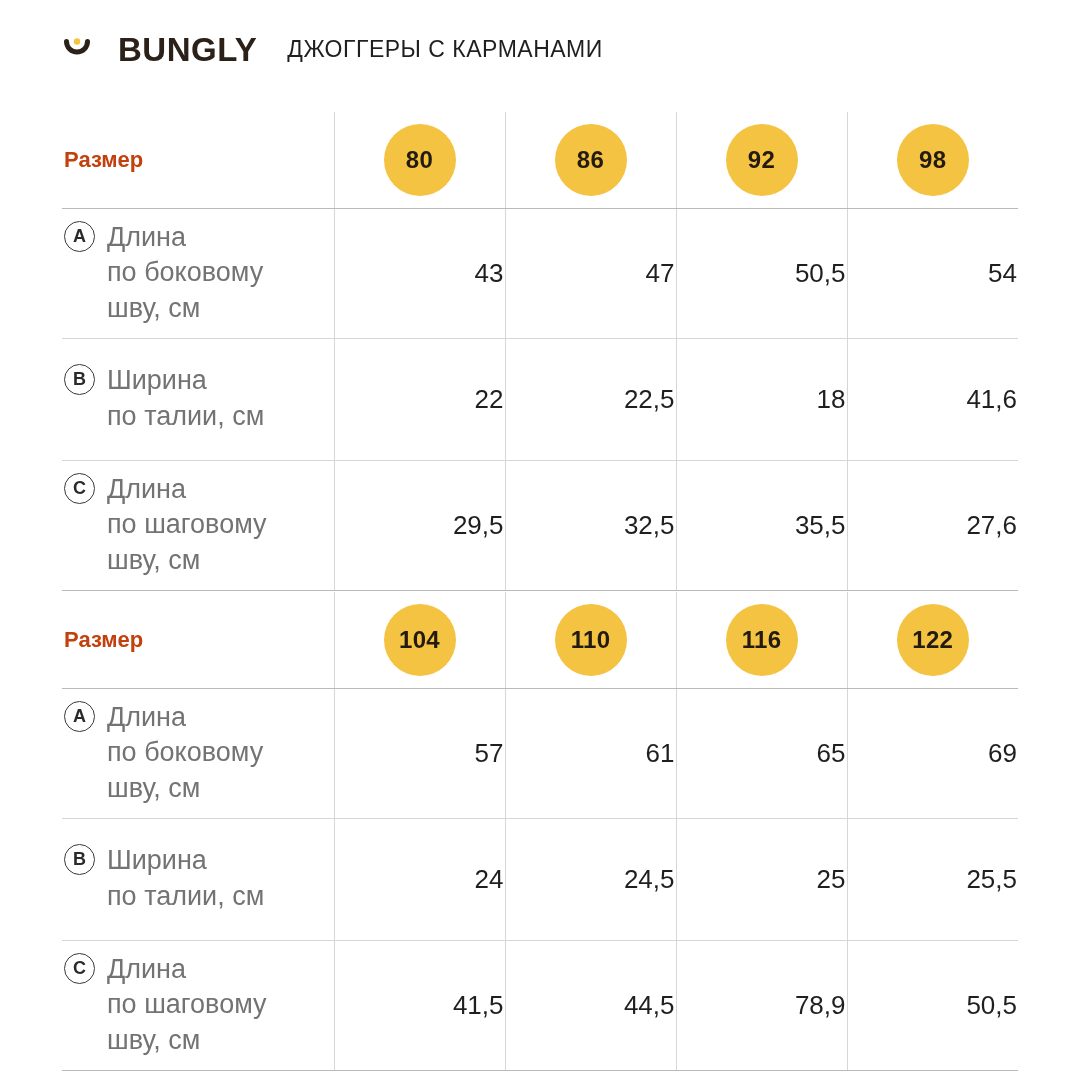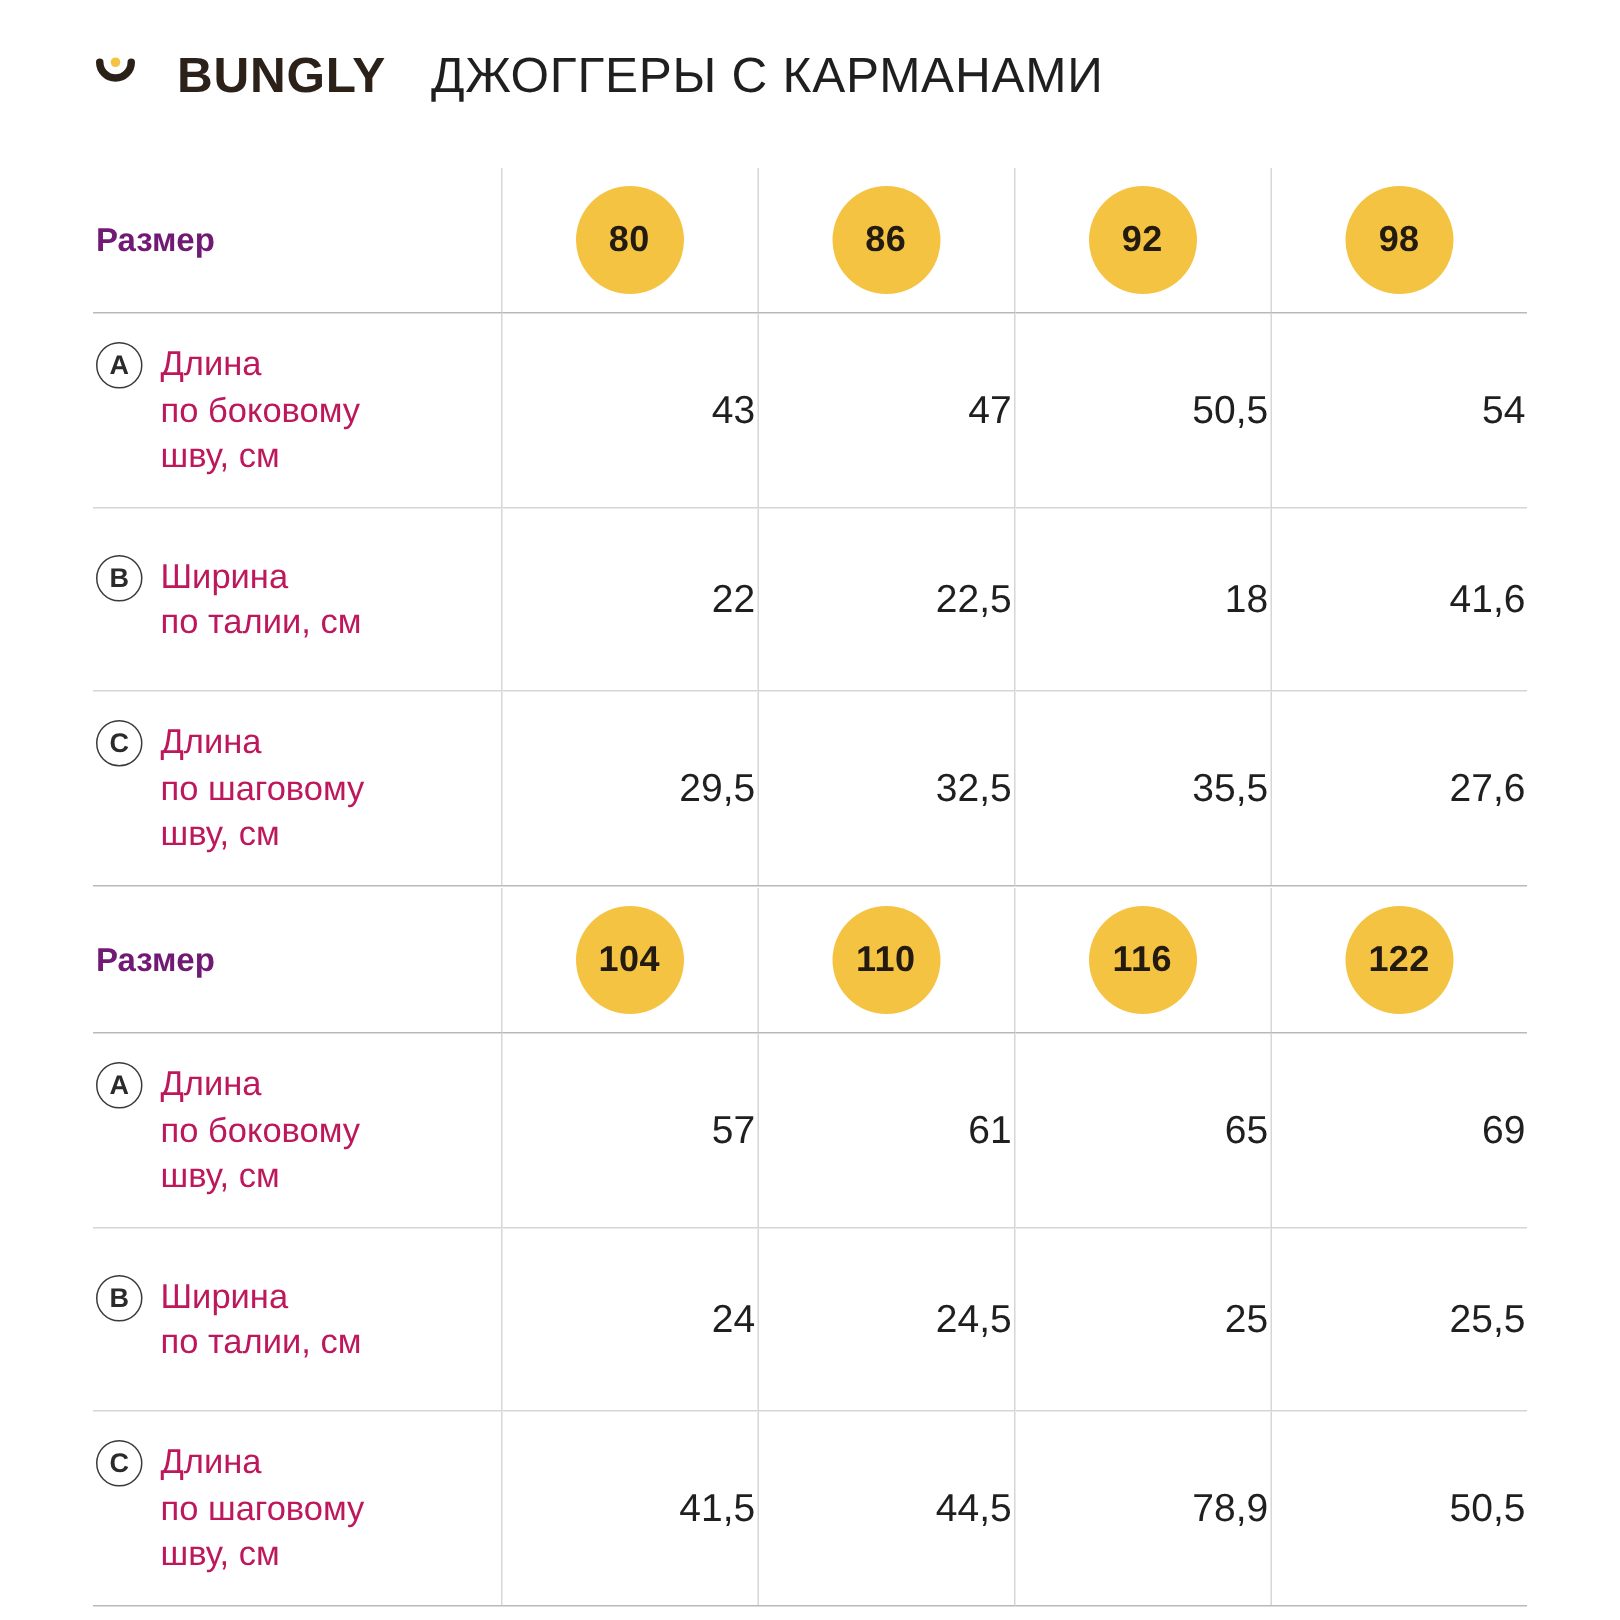--- a/index.html
+++ b/index.html
@@ -38,21 +38,21 @@
   }
   .brand {
     font-size: 33px;
     font-weight: bold;
     letter-spacing: 0.5px;
     color: #2b2119;
     line-height: 1;
     white-space: nowrap;
   }
   .title {
-    font-size: 33px;
+    font-size: 23px;
     font-weight: normal;
     letter-spacing: 0.5px;
     color: #1f1f1f;
     line-height: 1;
     white-space: nowrap;
     margin-left: 4px;
   }
 
   
   .table-block {
@@ -69,21 +69,21 @@
     table-layout: fixed;
   }
   table.size-table col.label-col { width: 272px; }
   table.size-table col.val-col   { width: 171px; }
 
   
   .hdr-row { height: 96px; }
   .hdr-label {
     font-size: 22px;
     font-weight: bold;
-    color: #701a75;
+    color: #c2410c;
     text-align: left;
     vertical-align: middle;
     padding: 0 0 0 2px;
     border-bottom: 1px solid #b9b9b9;
   }
   .hdr-cell {
     text-align: center;
     vertical-align: middle;
     border-bottom: 1px solid #b9b9b9;
     border-left: 1px solid #d6d6d6;
@@ -127,23 +127,23 @@
     display: flex;
     align-items: center;
     justify-content: center;
     font-size: 18px;
     font-weight: bold;
     color: #2a2a2a;
     flex: none;
     margin-top: 1px;
   }
   .label-text {
-    font-size: 23px;
+    font-size: 27px;
     line-height: 1.32;
-    color: #be185d;
+    color: #737373;
     font-weight: normal;
     white-space: pre-line;
   }
 
   td.val-cell {
     border-bottom: 1px solid #d6d6d6;
     border-left: 1px solid #d6d6d6;
     text-align: right;
     vertical-align: middle;
     font-size: 26px;

